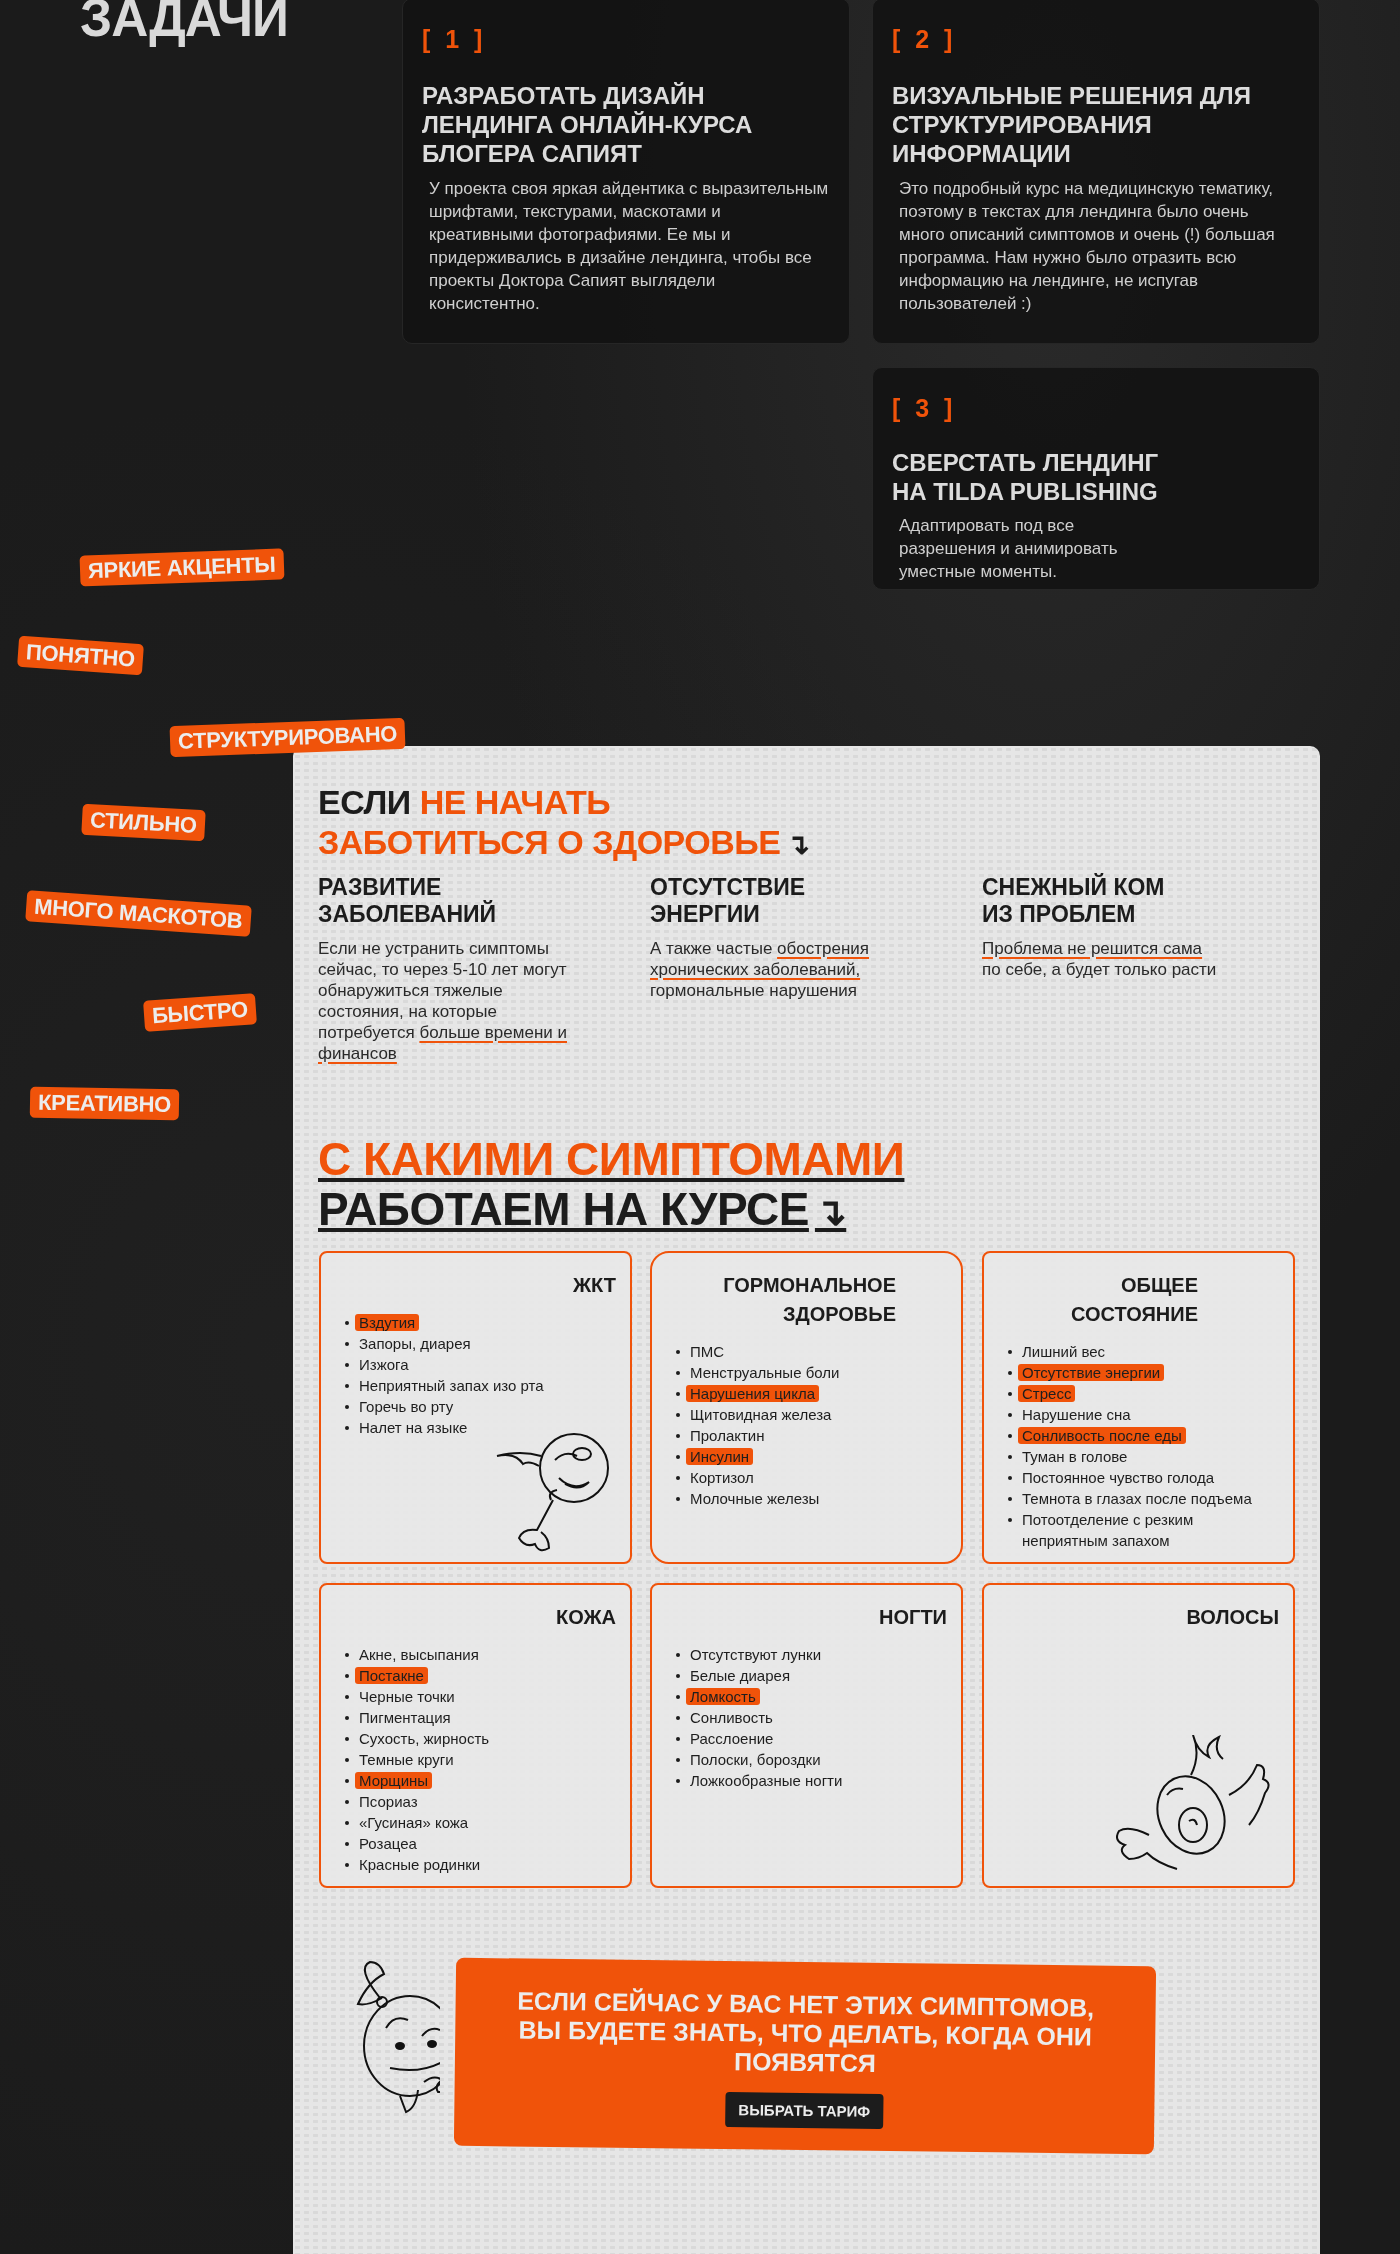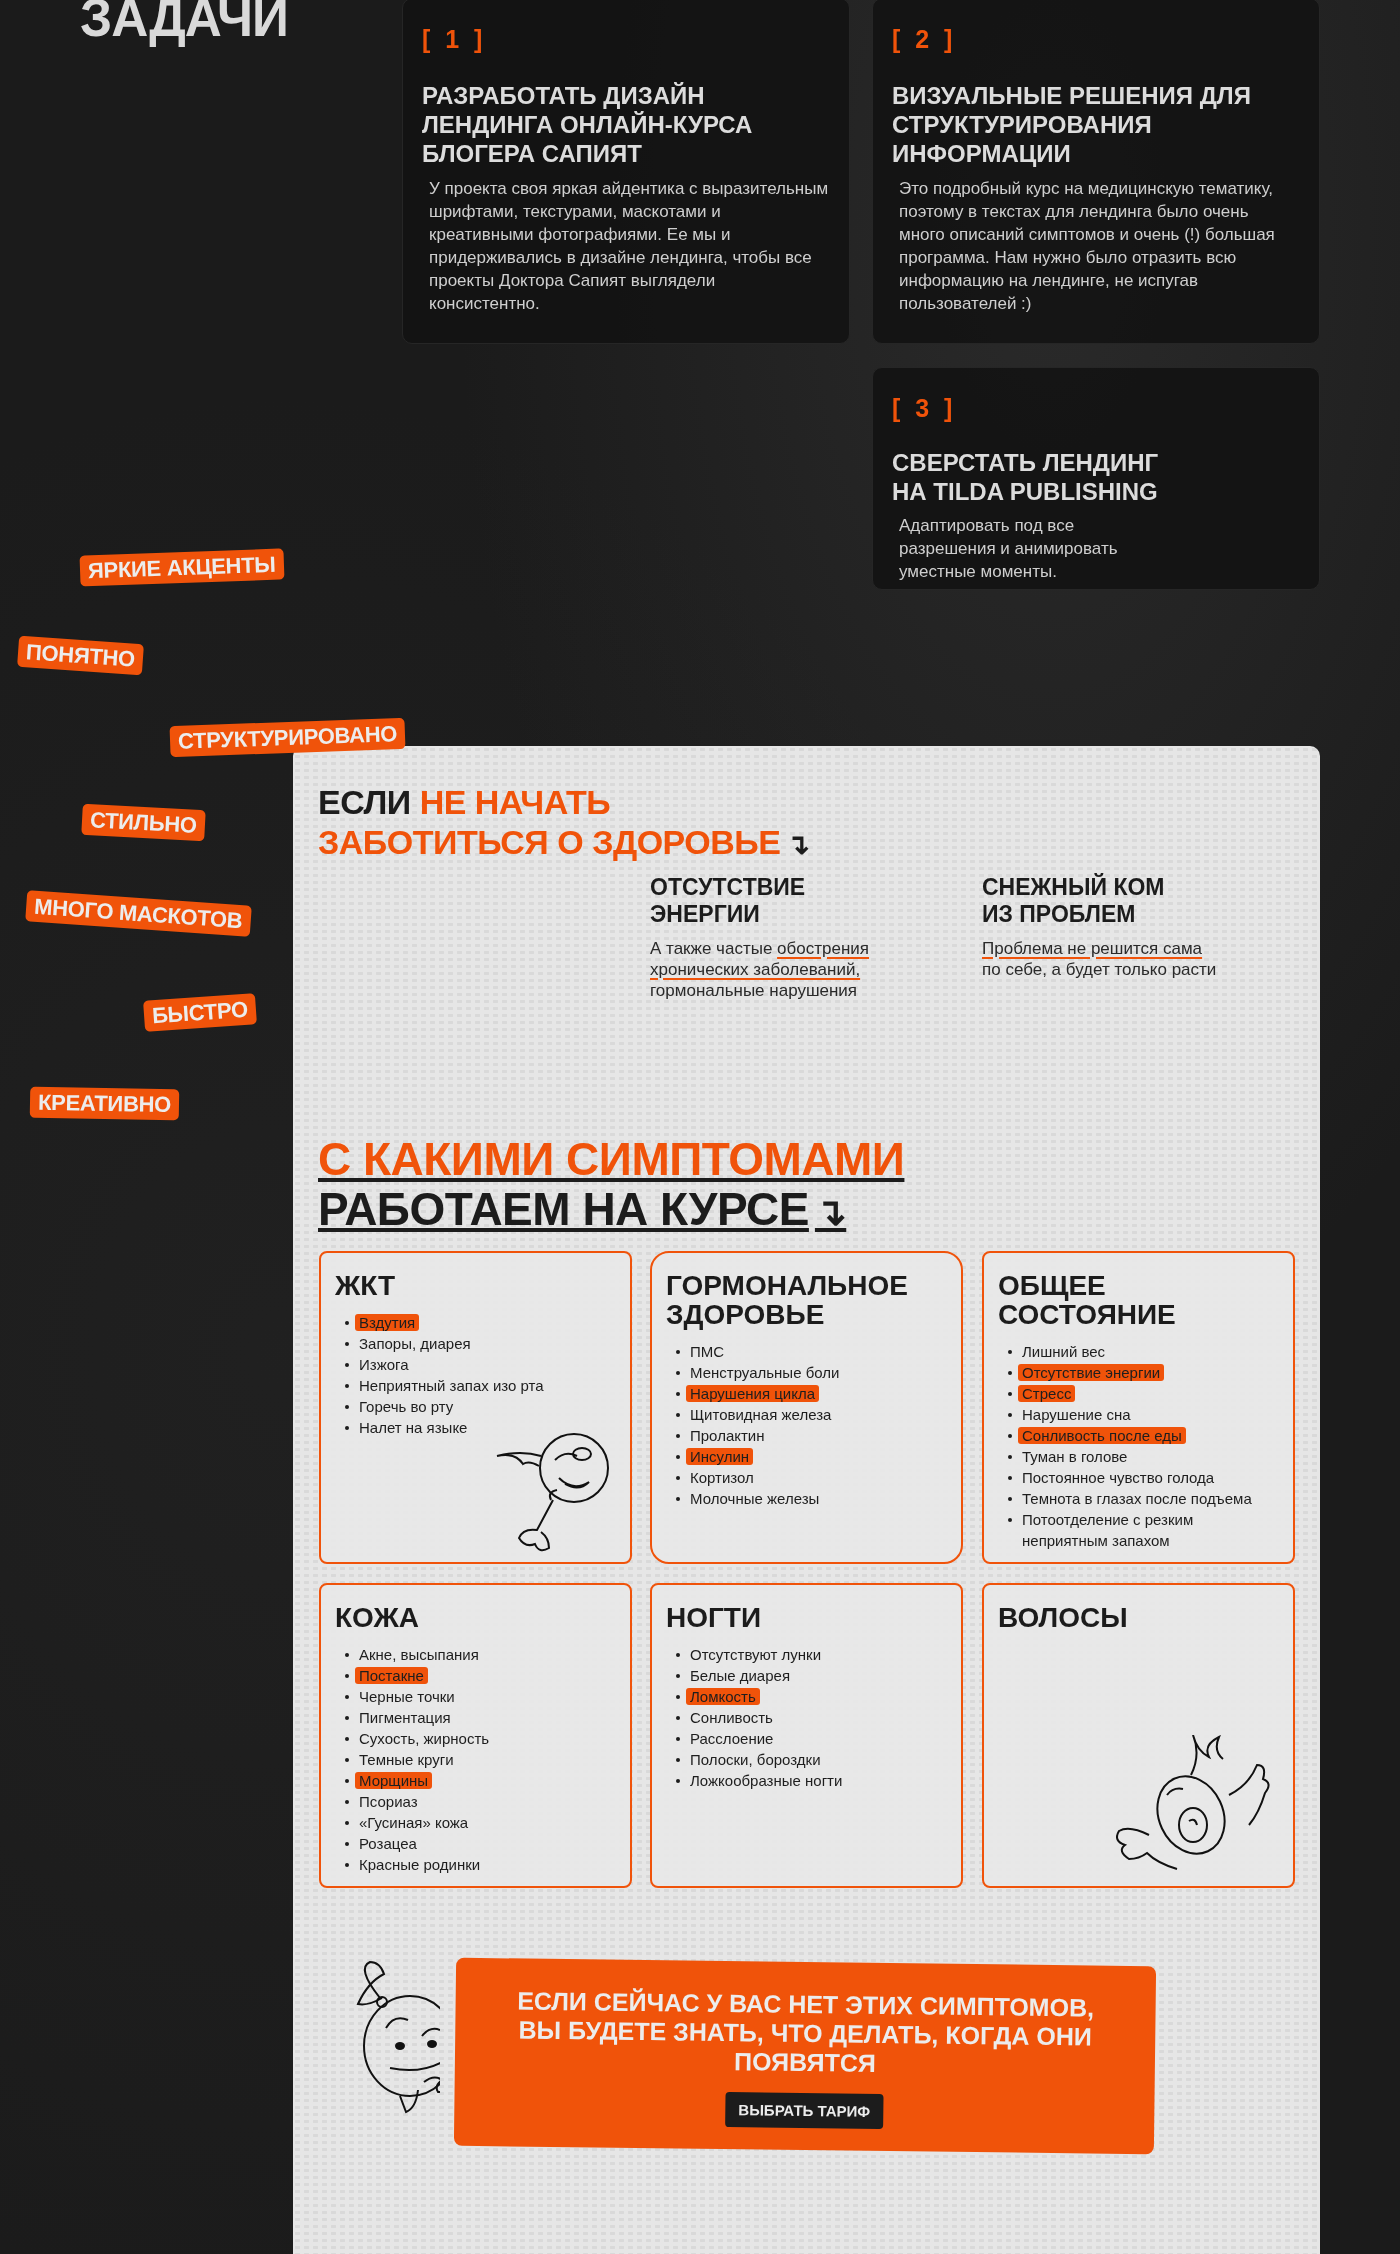--- a/index.html
+++ b/index.html
@@ -82,22 +82,23 @@
   .sym-card {
     position: absolute;
     width: 313px;
     border: 2px solid #f0530a;
     border-radius: 8px;
     background: rgba(232,232,232,0.9);
     padding: 18px 14px 10px 14px;
     overflow: hidden;
   }
   .sym-title {
-    font-size: 28px; font-weight: 700; line-height: 29px; color: #1c1c1c;
+    font-size: 20px; font-weight: 700; line-height: 29px; color: #1c1c1c;
     text-transform: uppercase;
+    text-align: right;
   }
   .sym-list { list-style: none; margin-top: 12px; padding-left: 10px; }
   .sym-list li {
     font-size: 15px; line-height: 21px; color: #1e1e1e;
     position: relative; padding-left: 14px;
   }
   .sym-list li::before {
     content: ""; position: absolute; left: 0; top: 9px;
     width: 4px; height: 4px; border-radius: 50%; background: #1c1c1c;
   }
@@ -157,20 +158,26 @@
 <div class="tag" style="left:30px; top:1088px; transform:rotate(1deg);">КРЕАТИВНО</div>
 
 <div class="panel">
 
   <div class="panel-h1">
     <span>ЕСЛИ</span>
     <span class="orange">НЕ НАЧАТЬ</span><br>
     <span class="orange">ЗАБОТИТЬСЯ О ЗДОРОВЬЕ</span><span class="arrow-glyph">↴</span>
   </div>
 
+  <div class="risk-col" style="left:25px;">
+    <div class="risk-title" style="width:170px;">РАЗВИТИЕ ЗАБОЛЕВАНИЙ</div>
+    <div class="risk-text" style="width:275px;">
+      <span>Если не устранить симптомы сейчас, то через 5-10 лет могут обнаружиться тяжелые состояния, на которые потребуется </span><span class="uline">больше времени и финансов</span><span></span>
+    </div>
+  </div>
 
   <div class="risk-col" style="left:357px;">
     <div class="risk-title" style="width:170px;">ОТСУТСТВИЕ ЭНЕРГИИ</div>
     <div class="risk-text" style="width:240px;">
       <span>А также частые </span><span class="uline">обострения хронических заболеваний,</span><span> гормональные нарушения</span>
     </div>
   </div>
 
   <div class="risk-col" style="left:689px;">
     <div class="risk-title" style="width:200px;">СНЕЖНЫЙ КОМ ИЗ ПРОБЛЕМ</div>

